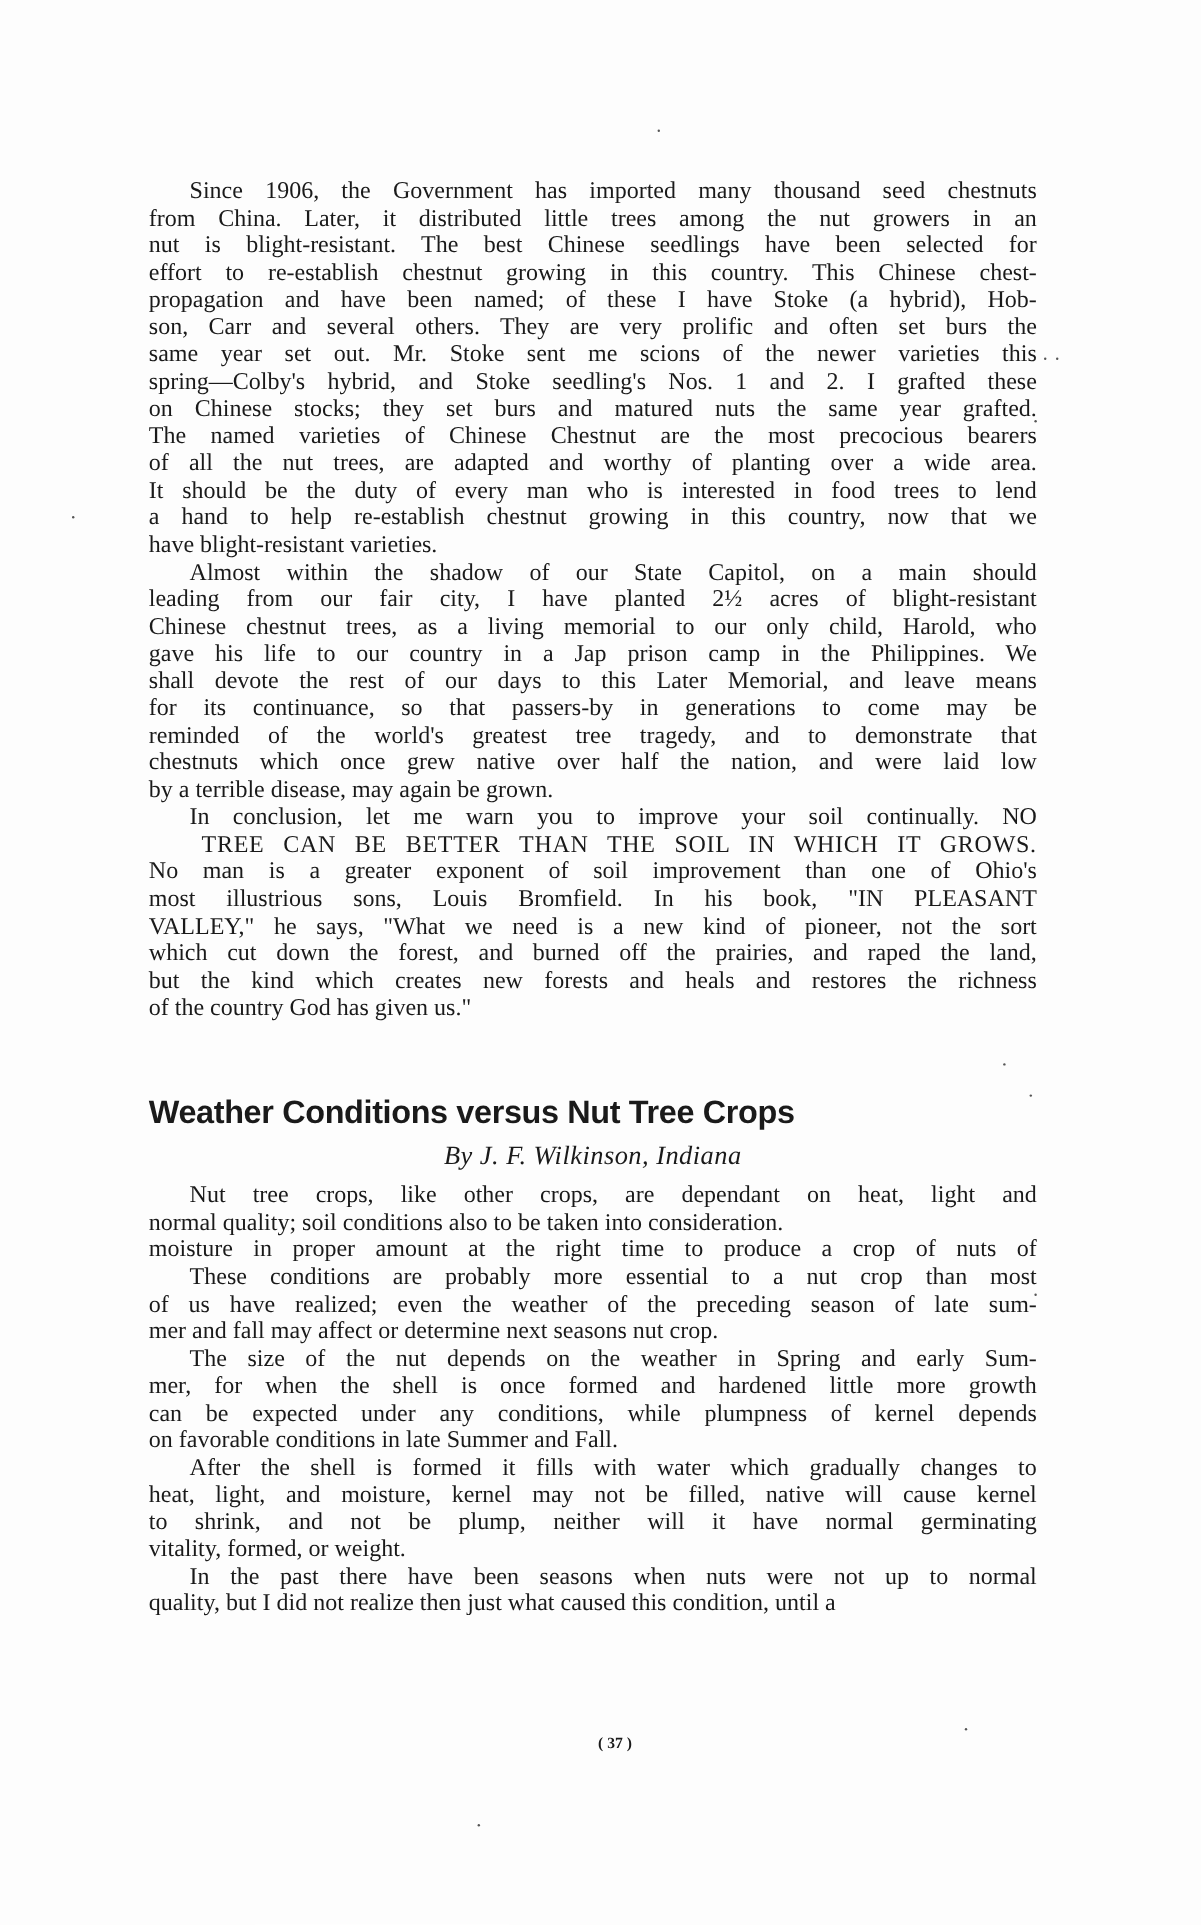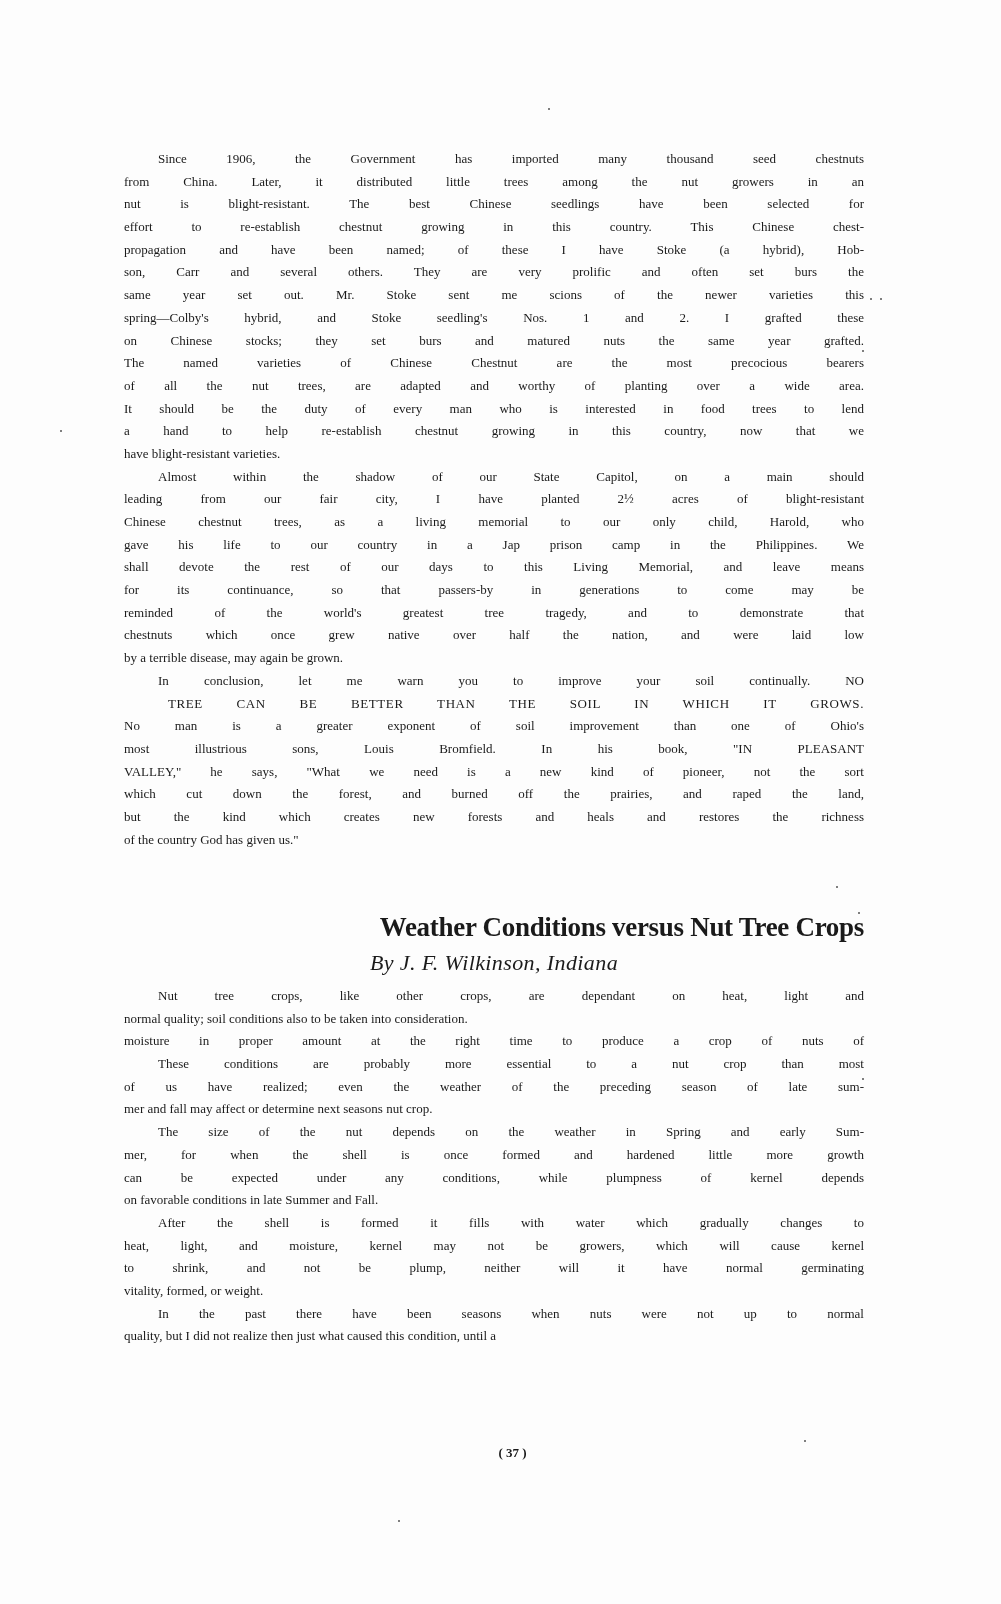--- a/index.html
+++ b/index.html
@@ -7,30 +7,30 @@
   .page {
     position: absolute; left: 0; top: 0; width: 1001px; height: 1604px;
     background: #fdfdfd; color: #1a1a1a;
     font-family: "Liberation Serif", "DejaVu Serif", serif;
   }
   .col {
     position: absolute; left: 124px; width: 740px; top: 148px;
   }
   .line {
     display: block; height: 22.7px; line-height: 22.7px;
-    font-size: 13px; white-space: nowrap;
+    font-size: 20px; white-space: nowrap;
     text-align: justify; text-align-last: justify;
   }
   .line.last { text-align-last: left; }
   .line.indent { padding-left: 34px; }
   .caps { letter-spacing: 0.6px; margin-left: 44px; }
   .title {
     position: absolute; left: 124px; width: 740px; top: 912px;
-    text-align: right; font-size: 27px; font-weight: bold;
-    font-family: Liberation Serif, serif; letter-spacing: -0.3px;
+    text-align: left; font-size: 27px; font-weight: bold;
+    font-family: Liberation Sans, sans-serif; letter-spacing: -0.3px;
   }
   .byline {
     position: absolute; left: 124px; width: 740px; top: 950px;
     text-align: center; font-size: 22px; font-style: italic; letter-spacing: 0.4px;
   }
   .col2 { position: absolute; left: 124px; width: 740px; top: 985px; }
   .folio {
     position: absolute; left: 0; width: 1001px; top: 1445px;
     text-align: center; font-size: 13px; font-weight: bold; margin-left: 12px;
   }
@@ -56,21 +56,21 @@
         <span class="line">of all the nut trees, are adapted and worthy of planting over a wide area.</span>
         <span class="line">It should be the duty of every man who is interested in food trees to lend</span>
         <span class="line">a hand to help re-establish chestnut growing in this country, now that we</span>
         <span class="line last">have blight-resistant varieties.</span>
       </div>
       <div>
         <span class="line indent">Almost within the shadow of our State Capitol, on a main should</span>
         <span class="line">leading from our fair city, I have planted 2½ acres of blight-resistant</span>
         <span class="line">Chinese chestnut trees, as a living memorial to our only child, Harold, who</span>
         <span class="line">gave his life to our country in a Jap prison camp in the Philippines. We</span>
-        <span class="line">shall devote the rest of our days to this Living Memorial, and leave means</span>
+        <span class="line">shall devote the rest of our days to this Later Memorial, and leave means</span>
         <span class="line">for its continuance, so that passers-by in generations to come may be</span>
         <span class="line">reminded of the world's greatest tree tragedy, and to demonstrate that</span>
         <span class="line">chestnuts which once grew native over half the nation, and were laid low</span>
         <span class="line last">by a terrible disease, may again be grown.</span>
       </div>
       <div>
         <span class="line indent">In conclusion, let me warn you to improve your soil continually. NO</span>
         <span class="line caps">TREE CAN BE BETTER THAN THE SOIL IN WHICH IT GROWS.</span>
         <span class="line">No man is a greater exponent of soil improvement than one of Ohio's</span>
         <span class="line">most illustrious sons, Louis Bromfield. In his book, "IN PLEASANT</span>
@@ -96,21 +96,21 @@
         <span class="line last">mer and fall may affect or determine next seasons nut crop.</span>
       </div>
       <div>
         <span class="line indent">The size of the nut depends on the weather in Spring and early Sum-</span>
         <span class="line">mer, for when the shell is once formed and hardened little more growth</span>
         <span class="line">can be expected under any conditions, while plumpness of kernel depends</span>
         <span class="line last">on favorable conditions in late Summer and Fall.</span>
       </div>
       <div>
         <span class="line indent">After the shell is formed it fills with water which gradually changes to</span>
-        <span class="line">heat, light, and moisture, kernel may not be growers, which will cause kernel</span>
+        <span class="line">heat, light, and moisture, kernel may not be filled, native will cause kernel</span>
         <span class="line">to shrink, and not be plump, neither will it have normal germinating</span>
         <span class="line last">vitality, formed, or weight.</span>
       </div>
       <div>
         <span class="line indent">In the past there have been seasons when nuts were not up to normal</span>
         <span class="line last">quality, but I did not realize then just what caused this condition, until a</span>
       </div>
     </div>
 
   <div class="folio">( 37 )</div>

